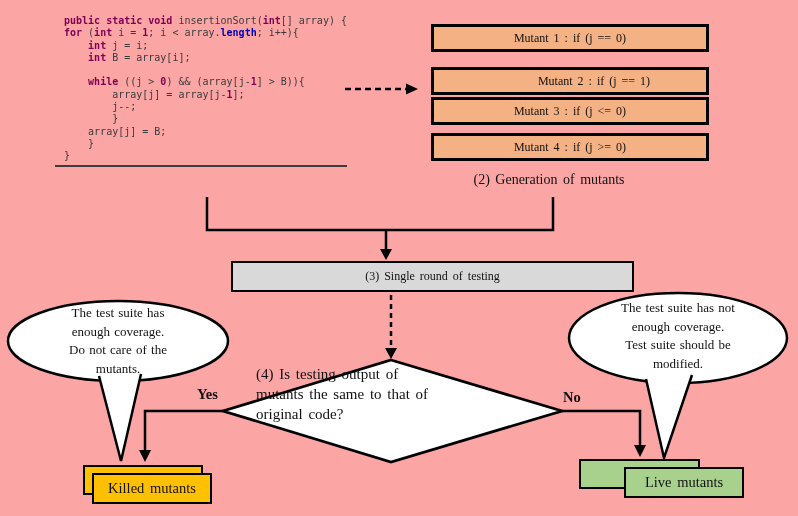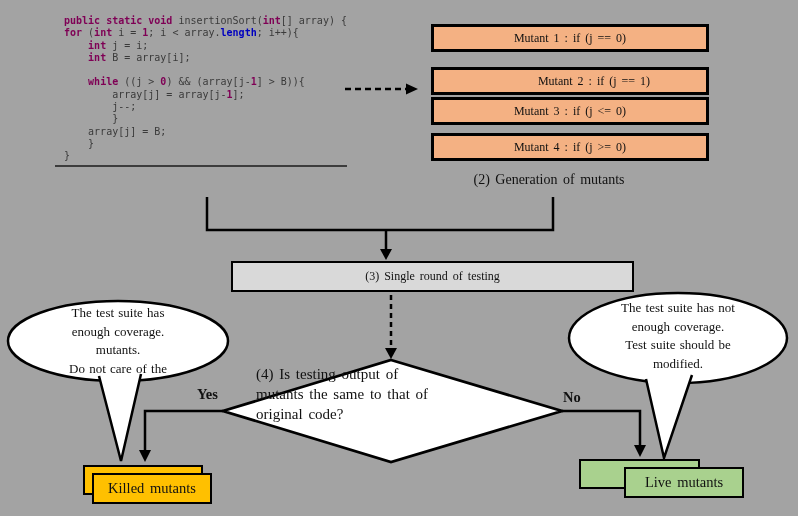--- a/index.html
+++ b/index.html
@@ -1,16 +1,16 @@
 <!DOCTYPE html>
 <html><head>
 <meta charset="utf-8">
 <style>
   html,body{margin:0;padding:0;background:#fff;}
-  #stage{position:relative;width:798px;height:516px;background:#a3a3a3;overflow:hidden;
+  #stage{position:relative;width:798px;height:516px;background:#fca5a5;overflow:hidden;
          font-family:"Liberation Serif","DejaVu Serif",serif;color:#111;}
   
   #code{position:absolute;left:64px;top:15px;margin:0;
         font-family:"DejaVu Sans Mono","Liberation Mono",monospace;
         font-size:10px;line-height:12.3px;color:#3a3a3a;white-space:pre;}
   .c-k{color:#7f0055;font-weight:bold;}
   .c-n{color:#7f0055;font-weight:bold;}
   .c-f{color:#0000c0;font-weight:bold;}
   .c-p{color:#3a3a3a;}
   #code-underline{position:absolute;left:55px;top:165px;width:292px;height:2px;background:#3c3c3c;}
@@ -94,22 +94,22 @@
     <div>mutants the same to that of</div>
     <div>original code?</div>
   </div>
 
   <div class="branch-label" style="left:197px;top:386px;">Yes</div>
   <div class="branch-label" style="left:563px;top:389px;">No</div>
 
   <div class="bubble-text" id="bubble-left-text">
     <div>The test suite has</div>
     <div>enough coverage.</div>
+    <div>Do not care of the</div>
     <div>mutants.</div>
-    <div>Do not care of the</div>
   </div>
   <div class="bubble-text" id="bubble-right-text">
     <div>The test suite has not</div>
     <div>enough coverage.</div>
     <div>Test suite should be</div>
     <div>modified.</div>
   </div>
 
   <div class="fbox stack-back" style="left: 83px; top: 465px; width: 120px; height: 30px; background: rgb(255, 192, 0);"></div>
   <div class="fbox stack-front" style="left: 92px; top: 473px; width: 120px; height: 31px; background: rgb(255, 192, 0);">

